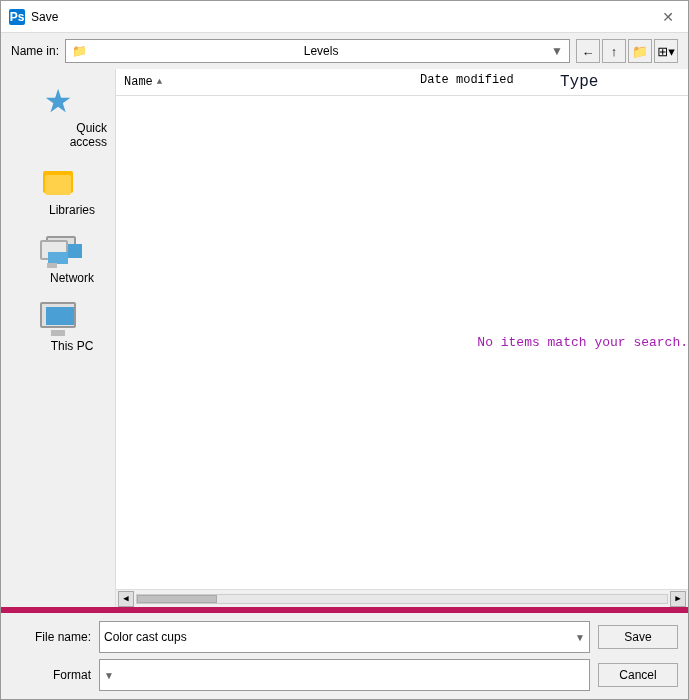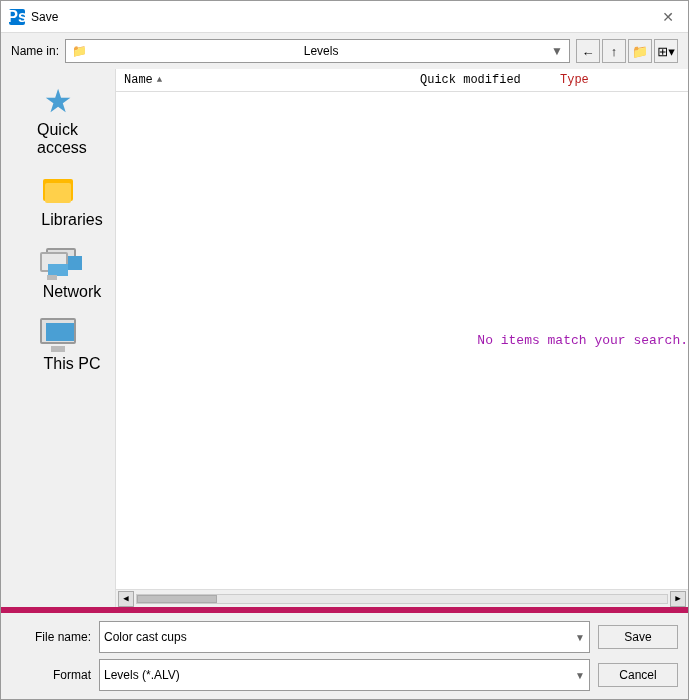--- a/index.html
+++ b/index.html
@@ -32,21 +32,21 @@
     }
     .title-bar-icon {
       width: 16px;
       height: 16px;
       background: #0078d4;
       border-radius: 2px;
       display: flex;
       align-items: center;
       justify-content: center;
       color: white;
-      font-size: 16px;
+      font-size: 12px;
       font-weight: bold;
     }
     .title-bar-title {
       font-size: 12px;
       color: #000;
     }
     .title-bar-close {
       width: 24px;
       height: 24px;
       display: flex;
@@ -131,23 +131,23 @@
       gap: 2px;
     }
     .sidebar-item-icon {
       width: 40px;
       height: 36px;
       display: flex;
       align-items: center;
       justify-content: center;
     }
     .sidebar-item-label {
-      font-size: 16px;
+      font-size: 12px;
       color: #000;
-      text-align: left;
+      text-align: right;
       margin-left: 28px;
     }
     .star-shape {
       color: #4a9fd4;
       font-size: 32px;
     }
 
     
     .icon-desktop {
       width: 38px;
@@ -276,21 +276,21 @@
     .col-name {
       flex: 1;
       font-size: 12px;
       color: #000;
       display: flex;
       align-items: center;
       gap: 4px;
     }
     .col-sort-arrow { font-size: 9px; color: #666; }
     .col-date { width: 140px; font-size: 12px; color: #000; }
-    .col-type { width: 120px; font-size: 12px; color: #b91c1c; }
+    .col-type { width: 120px; font-size: 16px; color: #0f172a; }
 
     .file-list-content {
       flex: 1;
       display: flex;
       align-items: center;
       justify-content: flex-end;
       color: #a21caf;
       font-size: 13px;
     }
 
@@ -472,21 +472,21 @@
       </div>
 
     </div>
 
     <div class="file-list-area">
       <div class="file-list-header">
         <div class="col-name">
           <span>Name</span>
           <span class="col-sort-arrow">▲</span>
         </div>
-        <div class="col-date">Quick modified</div>
+        <div class="col-date">Date modified</div>
         <div class="col-type">Type</div>
       </div>
       <div class="file-list-content">
         <span>No items match your search.</span>
       </div>
 
       <div class="scrollbar-area">
         <div class="scroll-left-btn">◀</div>
         <div class="scroll-track">
           <div class="scroll-thumb"></div>
@@ -506,21 +506,20 @@
         <span class="form-input-arrow">▼</span>
       </div>
       <div class="form-buttons">
         <button class="action-btn primary">Save</button>
       </div>
     </div>
 
     <div class="form-row">
       <span class="form-label">Format</span>
       <div class="form-input-wrapper">
-        <span class="form-input-text">Levels (*.ALV)</span>
         <span class="form-input-arrow">▼</span>
       </div>
       <div class="form-buttons">
         <button class="action-btn">Cancel</button>
       </div>
     </div>
 
   </div>
 
 </div>

